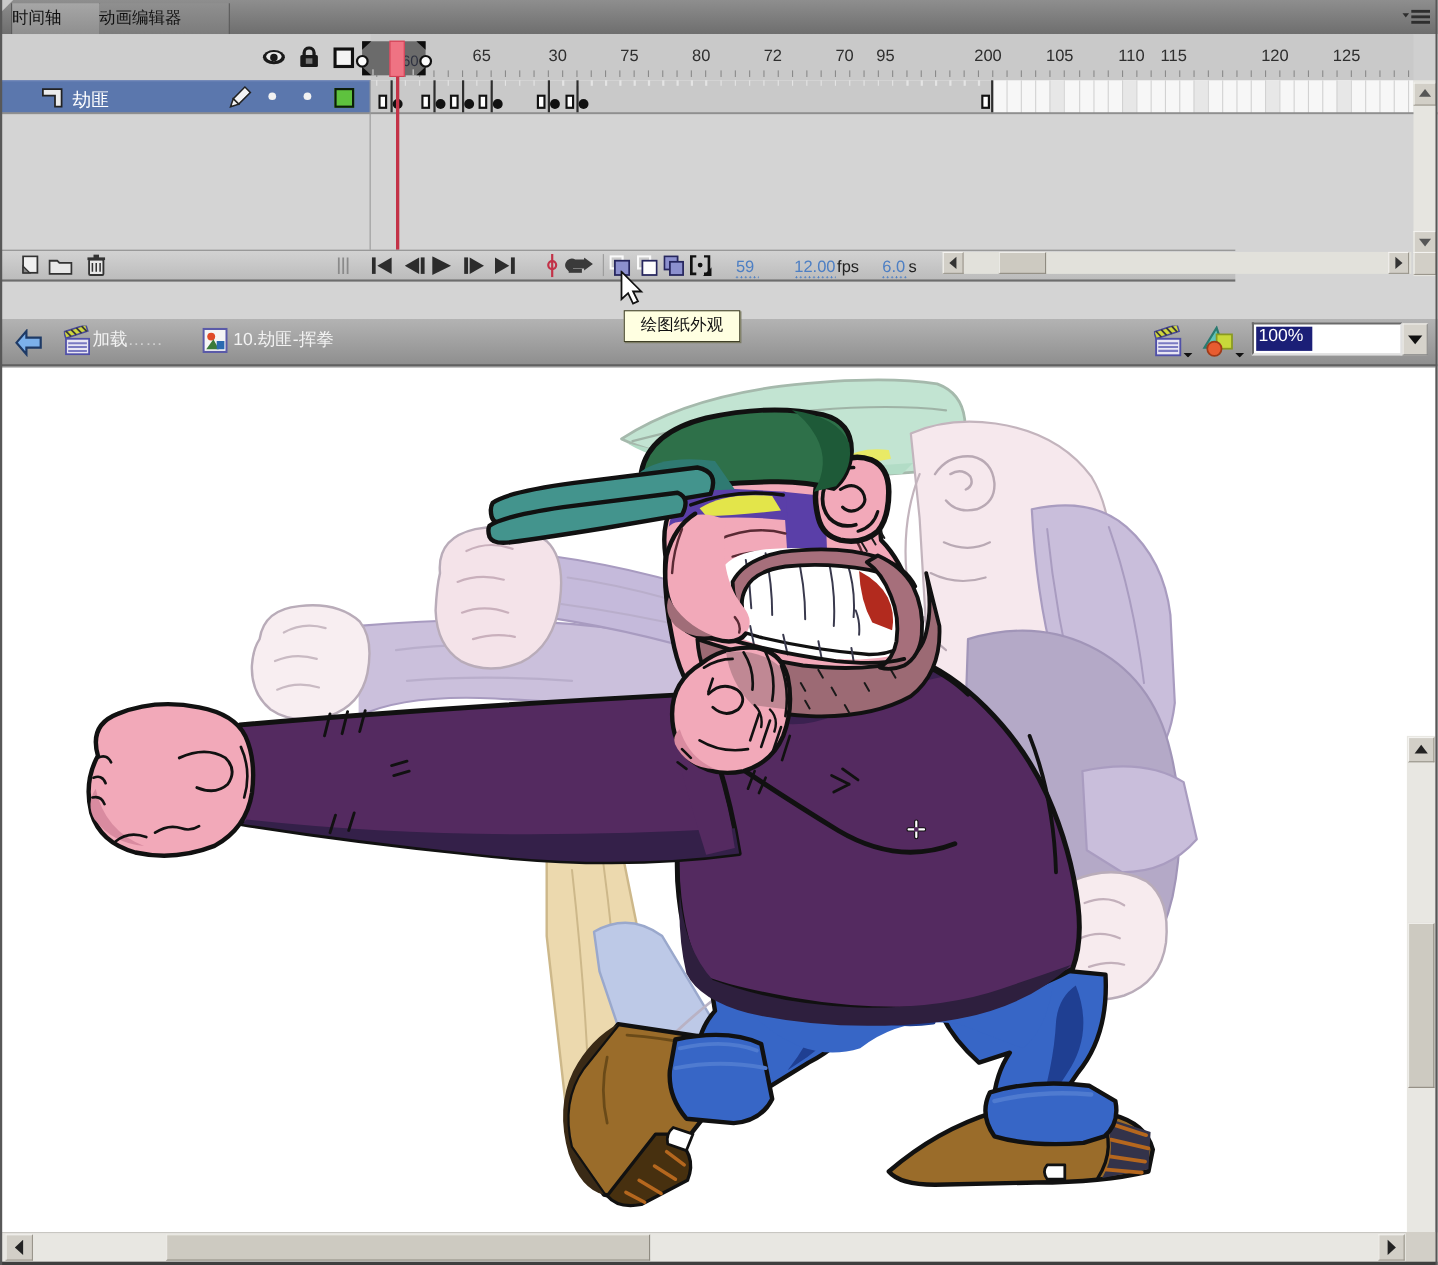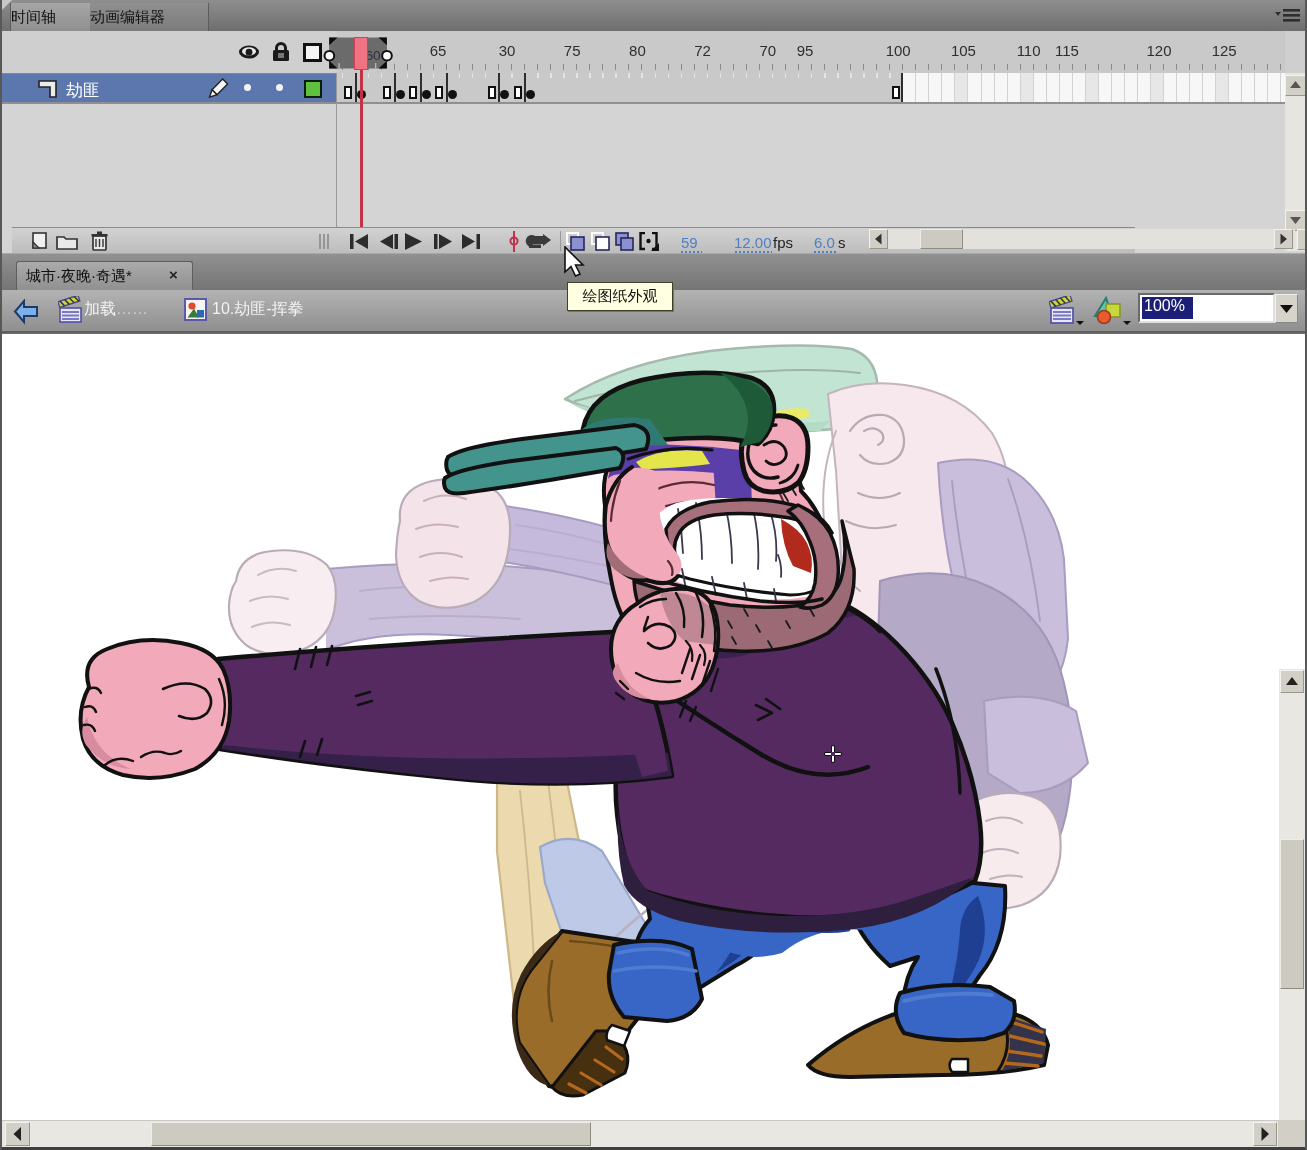--- a/index.html
+++ b/index.html
@@ -28,21 +28,21 @@
 .ecol{position:absolute;top:0;width:13px;height:30px;background:#e7e7e7;}
 .eline{position:absolute;top:0;width:1px;height:30px;background:#d2d2d2;}
 #frowb{left:0;top:102px;width:1307px;height:2px;background:#8f8f8f;}
 
 #under{left:0;top:104px;width:1307px;height:123px;background:#d4d4d4;}
 #udiv{left:336px;top:73px;width:1px;height:154px;background:#9a9a9a;}
 #redline{left:359.5px;top:70px;width:3px;height:157px;background:#c33247;}
 
 #tlvsb{left:1285px;top:73px;width:21px;height:178px;background:#e6e5e0;}
 
-#sbar{left:12px;top:227px;width:1123px;height:26px;background:linear-gradient(#d2d2d2,#bcbcbc);border-top:1px solid #8a8a8a;border-bottom:2px solid #6d6d6d;box-sizing:content-box;}
+#sbar{left:0;top:227px;width:1123px;height:26px;background:linear-gradient(#d2d2d2,#bcbcbc);border-top:1px solid #8a8a8a;border-bottom:2px solid #6d6d6d;box-sizing:content-box;}
 .snum{position:absolute;top:6px;font-size:15px;color:#4d7fc4;}
 .sblk{position:absolute;top:6px;font-size:15px;color:#222;}
 .dotu{position:absolute;top:23px;height:2px;background-image:radial-gradient(circle,#4d7fc4 35%,transparent 40%);background-size:4px 2px;}
 
 #tlsb{left:857px;top:1px;width:426px;height:20px;background:#e2e1db;}
 
 #doctabs{left:0;top:253px;width:1307px;height:37px;background:linear-gradient(#919191,#747474);border-top:1px solid #a8a8a8;box-sizing:border-box;}
 #dtab{position:absolute;left:16px;top:7px;width:177px;height:30px;background:linear-gradient(#ababab,#8f8f8f);border:1px solid #5e5e5e;border-bottom:0;border-radius:3px 3px 0 0;box-sizing:border-box;}
 #dtab span{position:absolute;left:9px;top:5px;font-size:15px;color:#0e0e0e;}
 #dtab .x{position:absolute;left:152px;top:4px;font-size:15px;color:#222;font-weight:bold;}
@@ -82,21 +82,21 @@
   <div id="tlhead" class="abs">
     <div id="ruler" class="abs">
         <span class="rnum" style="left:39.6px">60</span>
         <span class="rnum" style="left:101px">65</span>
         <span class="rnum" style="left:170.0px">30</span>
         <span class="rnum" style="left:235.2px">75</span>
         <span class="rnum" style="left:300.4px">80</span>
         <span class="rnum" style="left:365.6px">72</span>
         <span class="rnum" style="left:430.8px">70</span>
         <span class="rnum" style="left:468px">95</span>
-        <span class="rnum" style="left:561.2px">100</span>
+        <span class="rnum" style="left:561.2px">200</span>
         <span class="rnum" style="left:626.4px">105</span>
         <span class="rnum" style="left:691.6px">110</span>
         <span class="rnum" style="left:730px">115</span>
         <span class="rnum" style="left:822.0px">120</span>
         <span class="rnum" style="left:887.2px">125</span>
         <div class="rtick" style="left:4.5px"></div>
         <div class="rtick" style="left:17.6px"></div>
         <div class="rtick" style="left:30.6px"></div>
         <div class="rtick" style="left:43.6px"></div>
         <div class="rtick" style="left:56.7px"></div>
@@ -399,26 +399,20 @@
           <path d="M12.5 4.5 L6 10 L12.5 15.5 Z" fill="#333"></path>
         </svg>
 <div class="sthumb" style="left:51px;top:0;width:43px;height:20px"></div>
 <div class="sbtn" style="left:405px;top:0;width:19px;height:20px"></div>
 <svg class="abs" style="left:405px;top:0" width="19" height="20" viewBox="0 0 19 20">
           <path d="M6.5 4.5 L13 10 L6.5 15.5 Z" fill="#333"></path>
         </svg>
 </div>
 <div class="sbtn" style="left:1285px;top:1px;width:21px;height:21px"></div>
     </div>
-  <div id="doctabs" class="abs">
-    <div id="dtab">
-        <span>城市·夜晚·奇遇*</span>
-        <span class="x">×</span>
-      </div>
-  </div>
   <div id="editbar" class="abs">
 <svg class="abs" style="left:13px;top:9px" width="26" height="27" viewBox="0 0 26 27">
         <path d="M11 2 L11 8 L24 8 L24 17 L11 17 L11 23 L2 12.5 Z" fill="#7cb0ea" stroke="#1e3a66" stroke-width="2"></path>
       </svg>
 <svg class="abs" style="left:58px;top:6px" width="24" height="28" viewBox="0 0 24 28">
         <g transform="rotate(-18 6 8)">
           <rect x="1" y="4" width="21" height="6" fill="#cfd63e" stroke="#4a4a9a" stroke-width="1.4"></rect>
           <path d="M3 4 l3 6 M8 4 l3 6 M13 4 l3 6 M18 4 l3 6" stroke="#3a3a3a" stroke-width="1.6"></path>
         </g>
         <rect x="2" y="12" width="21" height="14" fill="#e8e6f4" stroke="#5050a8" stroke-width="1.6"></rect>

